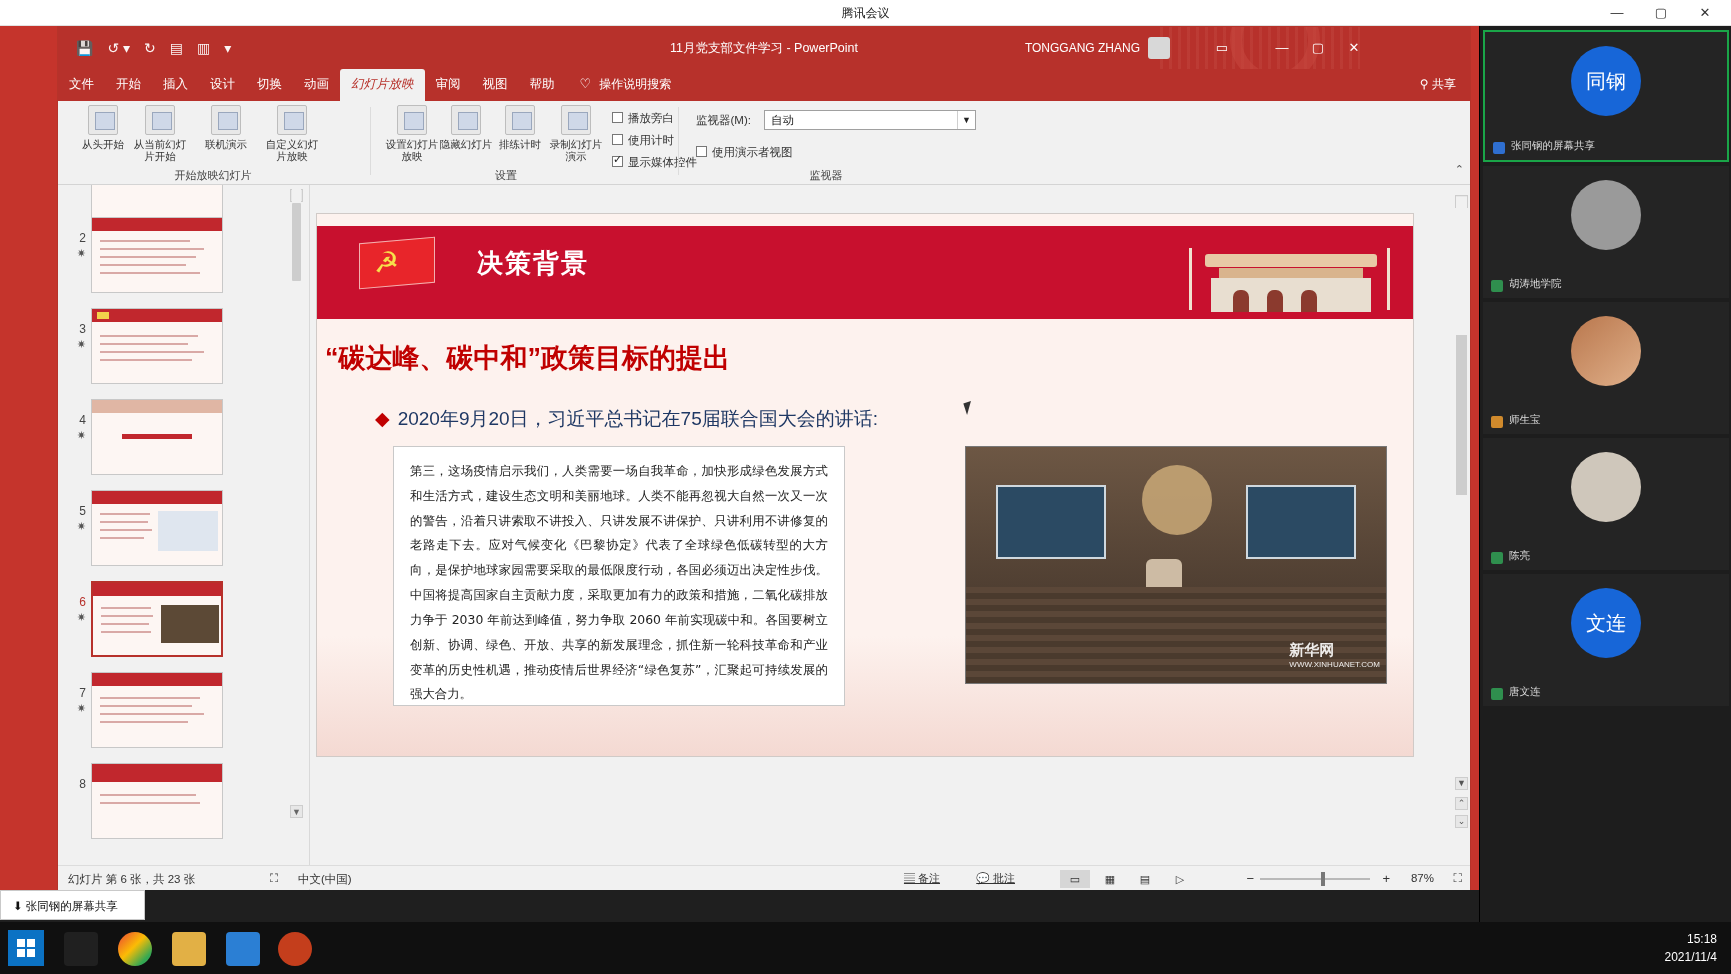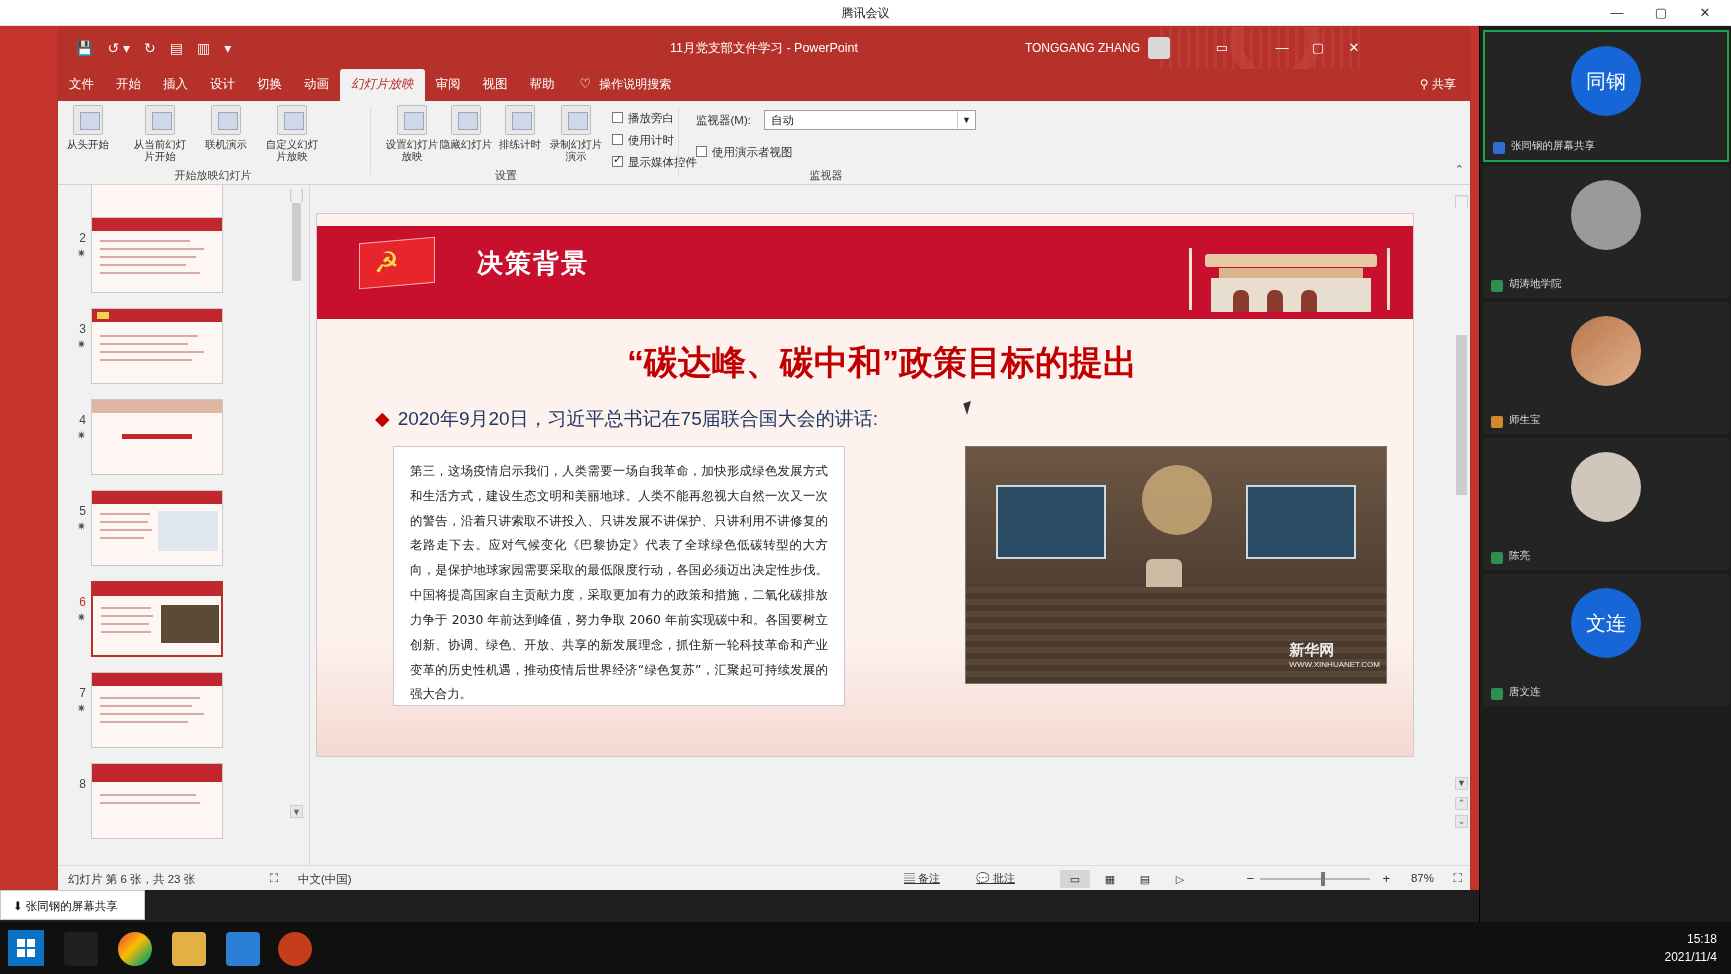--- a/index.html
+++ b/index.html
@@ -209,22 +209,22 @@
   }
   #slide-gate {
     position:absolute; right:12px; top:18px; width:220px; height:82px;
   }
   .gate-roof { position:absolute; left:24px; top:22px; width:172px; height:13px; background:#e8c9a6; border-radius:3px;}
   .gate-roof2 { position:absolute; left:38px; top:36px; width:144px; height:10px; background:#d9b48d;}
   .gate-wall { position:absolute; left:30px; top:46px; width:160px; height:34px; background:#e8ded0;}
   .gate-door { position:absolute; top:58px; width:16px; height:22px; background:#8b3a2e; border-radius:7px 7px 0 0;}
   .gate-pole { position:absolute; width:3px; height:62px; background:#f0e2d0;}
   #slide-sub {
-    position:absolute; left:16px; top:126px; width:1098px; text-align:center;
-    font-size:34px; font-weight:bold; color:#c00000;
+    position:absolute; left:8px; top:126px; width:1098px; 
+    font-size:27px; font-weight:bold; color:#c00000;
   }
   #slide-bullet {
     position:absolute; left:58px; top:192px; font-size:19px; color:#1f3864;
   }
   #slide-bullet .dia { color:#c00000; margin-right:8px; }
   #quote-box {
     position:absolute; left:76px; top:232px; width:452px; height:260px;
     background:#fff; border:1px solid #c9c9c9;
     padding:12px 16px; font-size:12.4px; line-height:2.0; color:#222;
     font-family:"DejaVu Sans", sans-serif; text-align:justify;
@@ -391,21 +391,21 @@
     <div class="ppt-tab">审阅</div>
     <div class="ppt-tab">视图</div>
     <div class="ppt-tab">帮助</div>
     <div id="ppt-help-ic">♡</div>
     <div id="ppt-tellme">操作说明搜索</div>
     <div id="ppt-share"><span>⚲</span> <span>共享</span></div>
   </div>
 
   <div id="ppt-ribbon">
     <div class="rgroup" style="left:0; width:310px;">
-      <div class="rbtn" style="left:2px;"><span class="ic"></span><span>从头开始</span></div>
+      <div class="rbtn" style="left:17px;"><span class="ic"></span><span>从头开始</span></div>
       <div class="rbtn" style="left:74px;"><span class="ic"></span><span>从当前幻灯片开始</span></div>
       <div class="rbtn" style="left:140px;"><span class="ic"></span><span>联机演示</span></div>
       <div class="rbtn" style="left:206px;"><span class="ic"></span><span>自定义幻灯片放映</span></div>
       <div class="rgroup-label">开始放映幻灯片</div>
     </div>
     <div class="rsep" style="left:312px;"></div>
 
     <div class="rgroup" style="left:318px; width:340px;">
       <div class="rbtn" style="left:8px;"><span class="ic"></span><span>设置幻灯片放映</span></div>
       <div class="rbtn" style="left:62px;"><span class="ic"></span><span>隐藏幻灯片</span></div>

